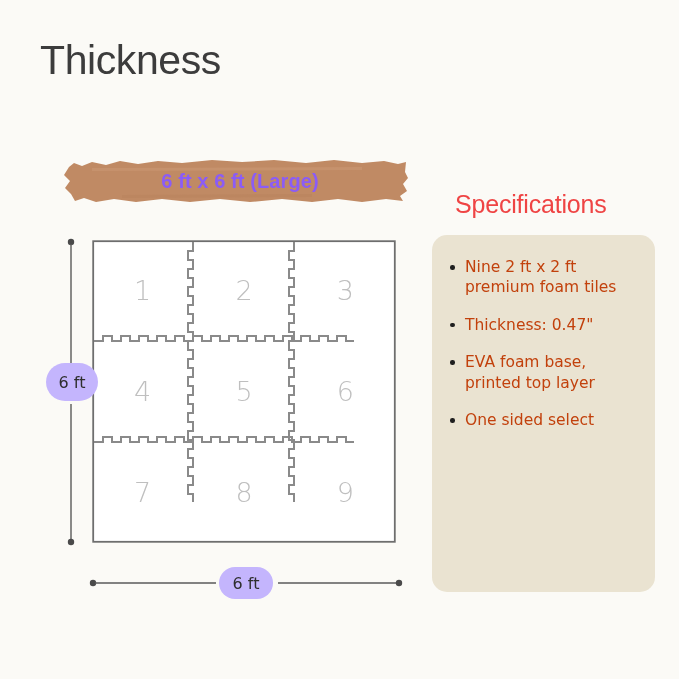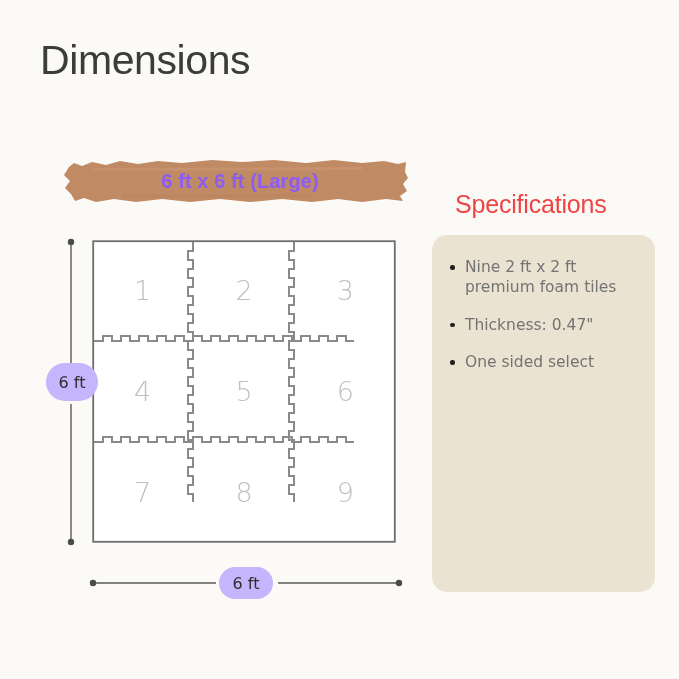--- a/index.html
+++ b/index.html
@@ -164,42 +164,42 @@
     list-style: none;
     margin: 0;
     padding: 0;
   }
   #specs-list li {
     position: relative;
     padding-left: 17px;
     margin-bottom: 17px;
     font-size: 15.5px;
     line-height: 1.32;
-    color: #737373;
+    color: #c2410c;
     font-family: "DejaVu Sans", sans-serif;
   }
   #specs-list li:last-child { margin-bottom: 0; }
   #specs-list li::before {
     content: "";
     position: absolute;
     left: 2px;
     top: 8px;
     width: 4.5px;
     height: 4.5px;
     border-radius: 50%;
     background: #1F1F1F;
   }
   #specs-list li.bold {
     font-weight: bold;
   }
 </style>
 </head>
 <body>
 
-<div id="page-title">Dimensions</div>
+<div id="page-title">Thickness</div>
 
 <div id="size-banner">
   <svg viewBox="0 0 350 54" preserveAspectRatio="none">
     <path d="M7,13 L12,9 L20,12 L30,8 L44,11 L58,7 L76,10 L96,7 L120,9 L150,6
              L180,8 L212,6 L244,9 L272,6 L300,9 L322,7 L336,10 L344,8
              L343,18 L346,24 L341,30 L345,37 L338,42 L341,47
              L324,45 L300,48 L276,45 L250,48 L220,45 L188,48 L158,45
              L128,48 L100,45 L74,48 L52,45 L34,48 L22,44 L13,47
              L9,40 L3,34 L8,27 L2,21 Z" fill="#C08A64"></path>
     <path d="M30,14 L300,13 L300,16 L30,17 Z" fill="#CF9B77" opacity="0.45"></path>
@@ -295,15 +295,16 @@
   </svg>
   <div class="dim-pill">6 ft</div>
 </div>
 
 <div id="specs-heading">Specifications</div>
 
 <div id="specs-card">
   <ul id="specs-list">
     <li>Nine 2 ft x 2 ft premium foam tiles</li>
     <li>Thickness: 0.47"</li>
+    <li>EVA foam base, printed top layer</li>
     <li>One sided select</li>
   </ul>
 </div>
 
 </body></html>

